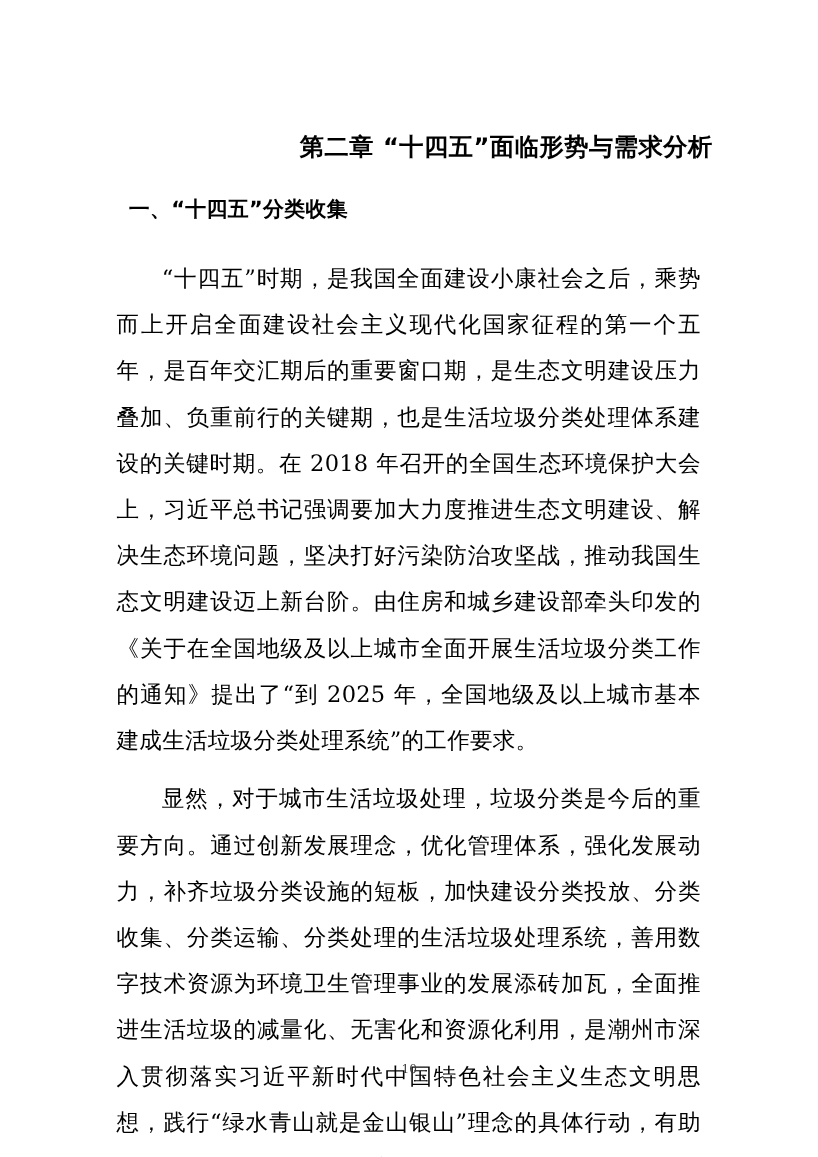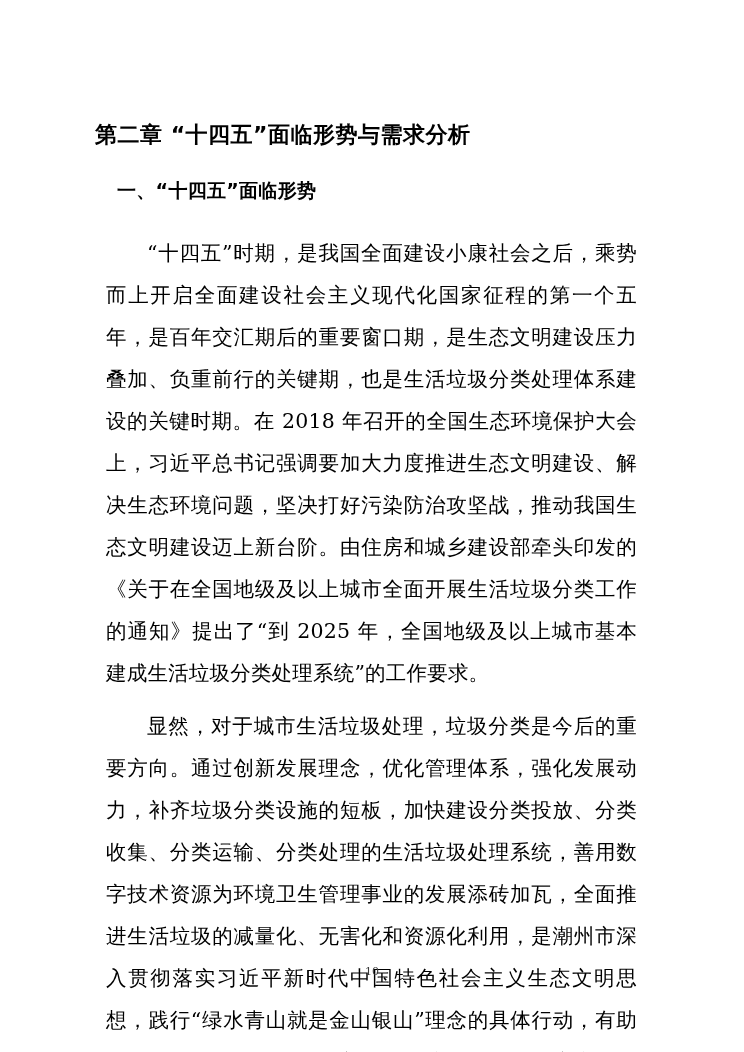--- a/index.html
+++ b/index.html
@@ -31,21 +31,21 @@
     top: 0;
     width: 553px;
   }
 
   
   .doc-title {
     font-family: "DejaVu Sans", "Liberation Sans", sans-serif;
     font-weight: bold;
     font-size: 22px;
     line-height: 30px;
-    text-align: left;
+    text-align: right;
     letter-spacing: 0.5px;
     margin: 0;
     padding-top: 120px;
     color: #000000;
     white-space: nowrap;
   }
 
   
   .section-heading {
     font-family: "DejaVu Sans", "Liberation Sans", sans-serif;
@@ -96,21 +96,21 @@
 </style>
 </head>
 <body>
 
 <div class="page">
 
   <div class="content">
 
     <h1 class="doc-title">第二章 “十四五”面临形势与需求分析</h1>
 
-    <h2 class="section-heading">一、“十四五”面临形势</h2>
+    <h2 class="section-heading">一、“十四五”分类收集</h2>
 
     <div class="body-block">
       <p class="para">“十四五”时期，是我国全面建设小康社会之后，乘势而上开启全面建设社会主义现代化国家征程的第一个五年，是百年交汇期后的重要窗口期，是生态文明建设压力叠加、负重前行的关键期，也是生活垃圾分类处理体系建设的关键时期。在 2018 年召开的全国生态环境保护大会上，习近平总书记强调要加大力度推进生态文明建设、解决生态环境问题，坚决打好污染防治攻坚战，推动我国生态文明建设迈上新台阶。由住房和城乡建设部牵头印发的《关于在全国地级及以上城市全面开展生活垃圾分类工作的通知》提出了“到 2025 年，全国地级及以上城市基本建成生活垃圾分类处理系统”的工作要求。</p>
       <p class="para">显然，对于城市生活垃圾处理，垃圾分类是今后的重要方向。通过创新发展理念，优化管理体系，强化发展动力，补齐垃圾分类设施的短板，加快建设分类投放、分类收集、分类运输、分类处理的生活垃圾处理系统，善用数字技术资源为环境卫生管理事业的发展添砖加瓦，全面推进生活垃圾的减量化、无害化和资源化利用，是潮州市深入贯彻落实习近平新时代中国特色社会主义生态文明思想，践行“绿水青山就是金山银山”理念的具体行动，有助于满足人民日益增长的优美生态环境需要，是顺应广大人民过上美好生活和建设美丽潮州的必然要求。</p>
     </div>
 
   </div>
 
   <div class="page-number">10</div>
 

